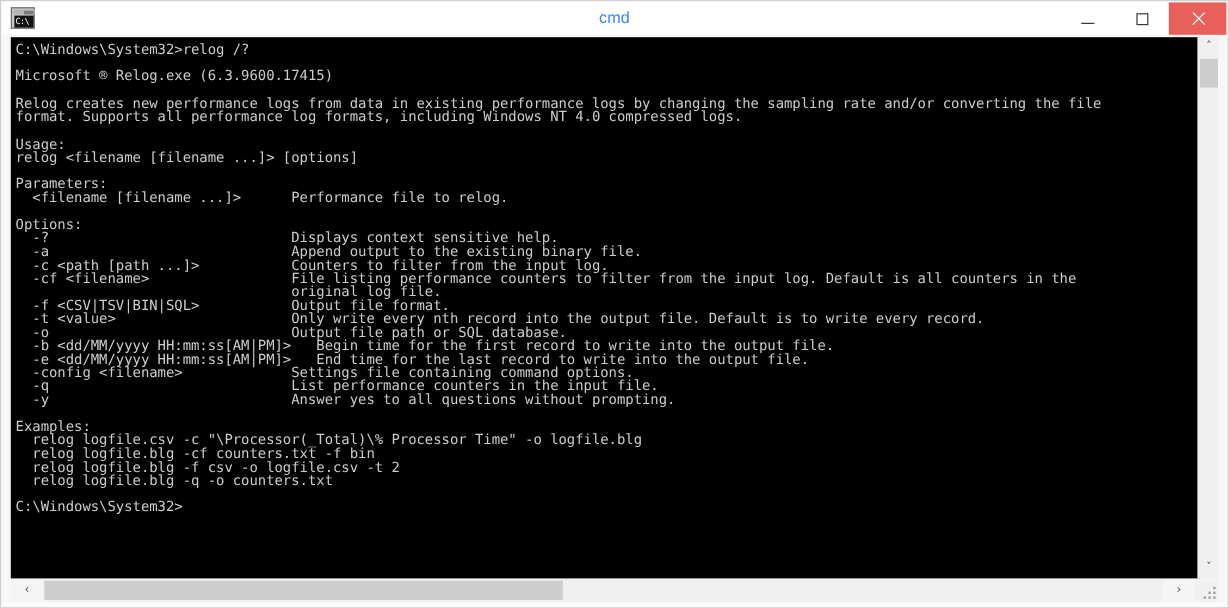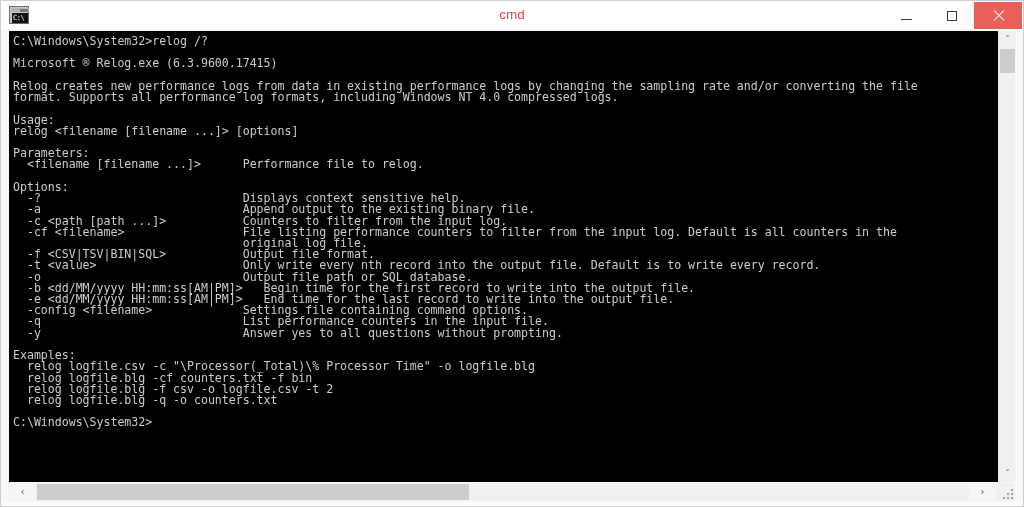--- a/index.html
+++ b/index.html
@@ -92,21 +92,21 @@
   }
   #title-text {
     position: absolute;
     left: 0;
     top: 0;
     width: 1022px;
     height: 28px;
     line-height: 28px;
     text-align: center;
     font-size: 13.5px;
-    color: #ef4444;
+    color: #3b82f6;
     font-family: "Liberation Sans", sans-serif;
     pointer-events: none;
   }
 
   
   #caption-buttons {
     position: absolute;
     right: 1px;
     top: 1px;
     height: 27px;

